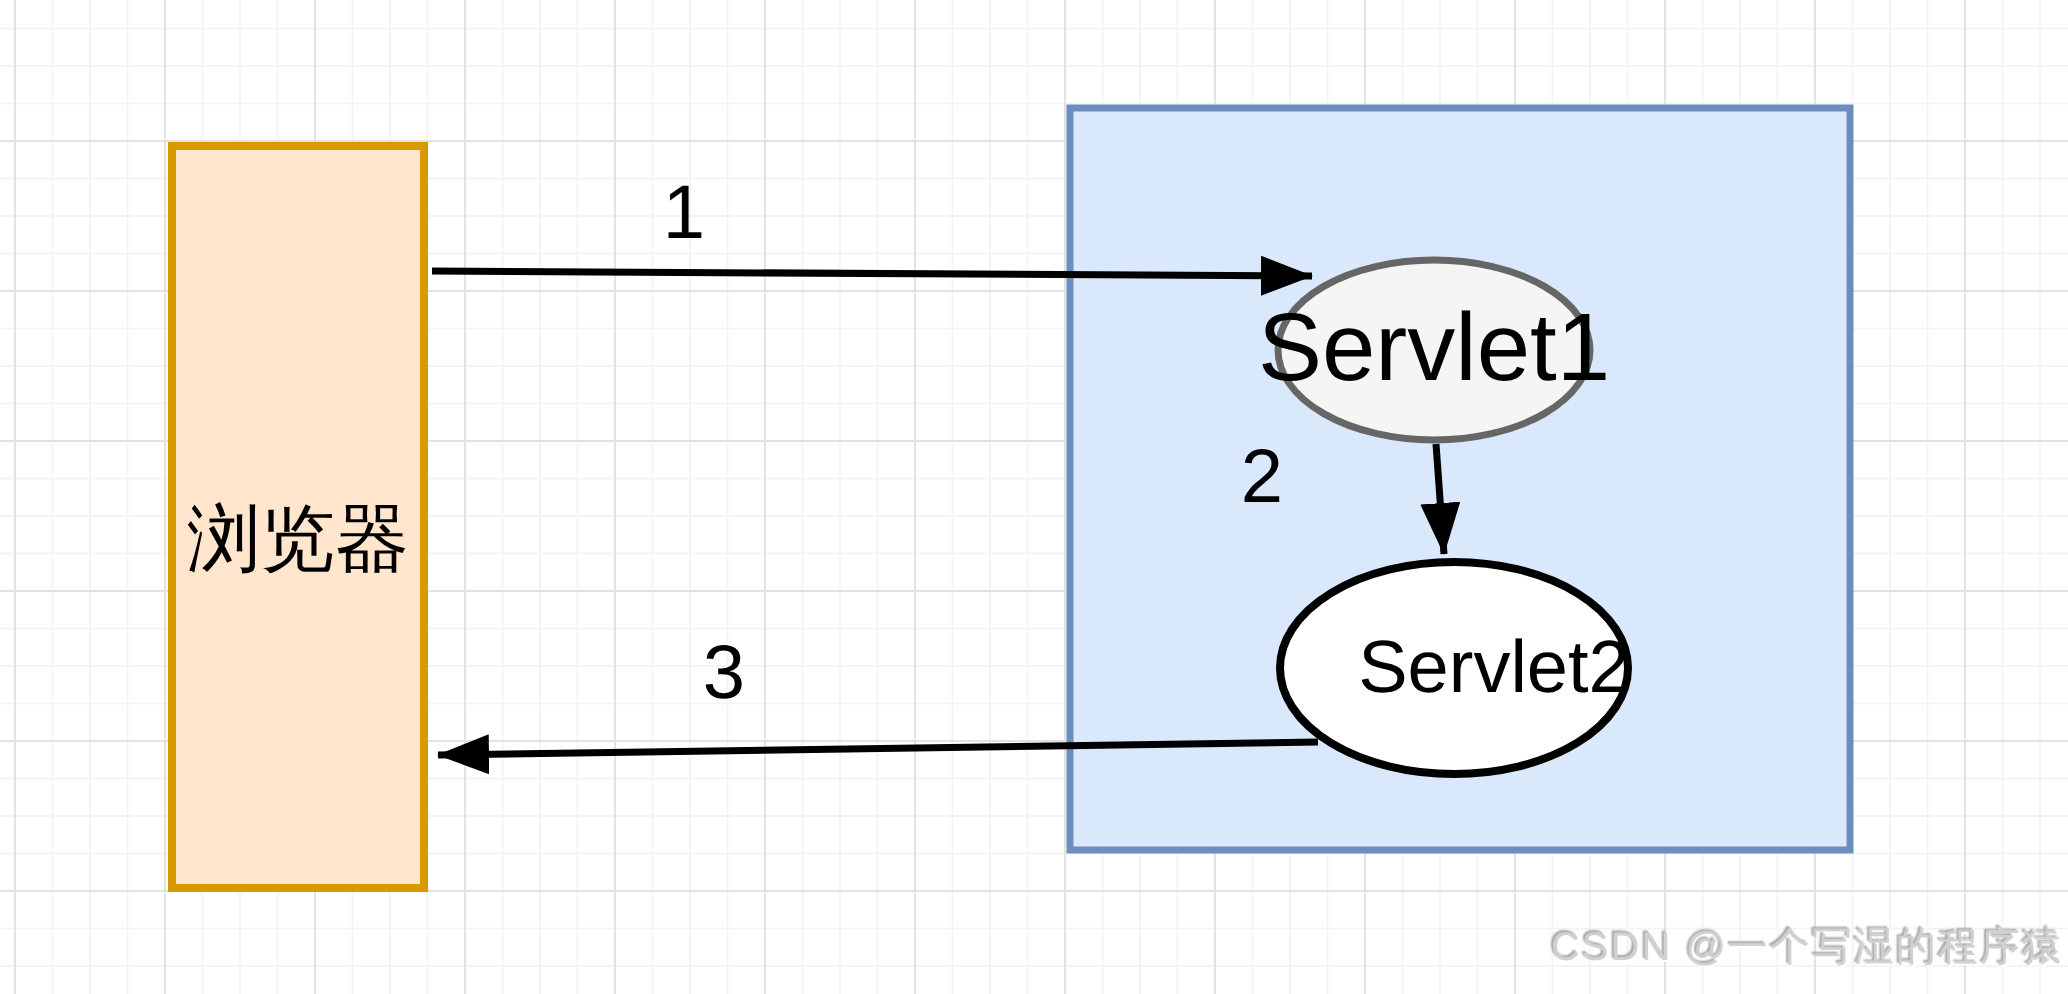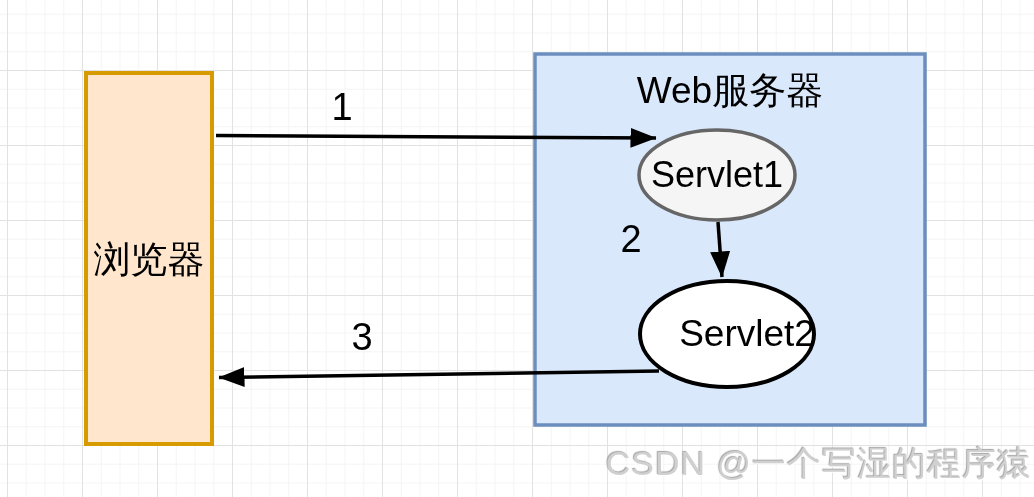--- a/index.html
+++ b/index.html
@@ -30,33 +30,33 @@
   .lbl {
     position: absolute;
     display: flex;
     align-items: center;
     justify-content: center;
     color: #000000;
     line-height: 1.2;
     white-space: nowrap;
     pointer-events: none;
   }
-  .browser-label   { left: 84px;  top: 73px;  width: 130px; height: 375px; font-size: 37px; border-radius: 30px; }
+  .browser-label   { left: 84px;  top: 83px;  width: 130px; height: 375px; font-size: 37px; border-radius: 30px; }
   .server-title    { left: 533px; top: 68px;  width: 394px; height: 46px;  font-size: 37px; }
-  .servlet1-label  { left: 639px; top: 130px; width: 156px; height: 90px;  font-size: 36px; }
+  .servlet1-label  { left: 639px; top: 130px; width: 156px; height: 90px;  font-size: 48px; }
   .servlet2-label  { left: 660px; top: 281px; width: 174px; height: 106px; font-size: 37px; }
   .edge-num        { width: 60px; height: 50px; font-size: 38px; }
   .edge-num-1      { left: 312px; top: 83px;  }
   .edge-num-2      { left: 601px; top: 215px; }
   .edge-num-3      { left: 332px; top: 313px; }
   .watermark {
     position: absolute;
     right: 2px;
     bottom: 10px;
-    font-size: 34px;
+    font-size: 20px;
     letter-spacing: 1px;
     color: #d0d0d0;
     text-shadow: -1px -1px 1px #a6a6a6, 1px 1px 0 #ffffff;
     white-space: nowrap;
     pointer-events: none;
   }
 </style>
 </head>
 <body>
 
@@ -79,21 +79,20 @@
 
     <line x1="216" y1="135.5" x2="656" y2="138" stroke-width="3.5" marker-end="url(#arrowhead)" stroke="#000000"></line>
 
     <line x1="718" y1="222" x2="722" y2="277" stroke-width="3.5" marker-end="url(#arrowhead)" stroke="#000000"></line>
 
     <line x1="659" y1="371" x2="219" y2="377.5" stroke-width="3.5" marker-end="url(#arrowhead)" stroke="#000000"></line>
   </svg>
 
   <div class="lbl browser-label">浏览器</div>
 
-  <div class="lbl server-title">Web服务器</div>
 
   <div class="lbl servlet1-label">Servlet1</div>
 
   <div class="lbl servlet2-label">Servlet2</div>
 
   <div class="lbl edge-num edge-num-1">1</div>
 
   <div class="lbl edge-num edge-num-2">2</div>
 
   <div class="lbl edge-num edge-num-3">3</div>

